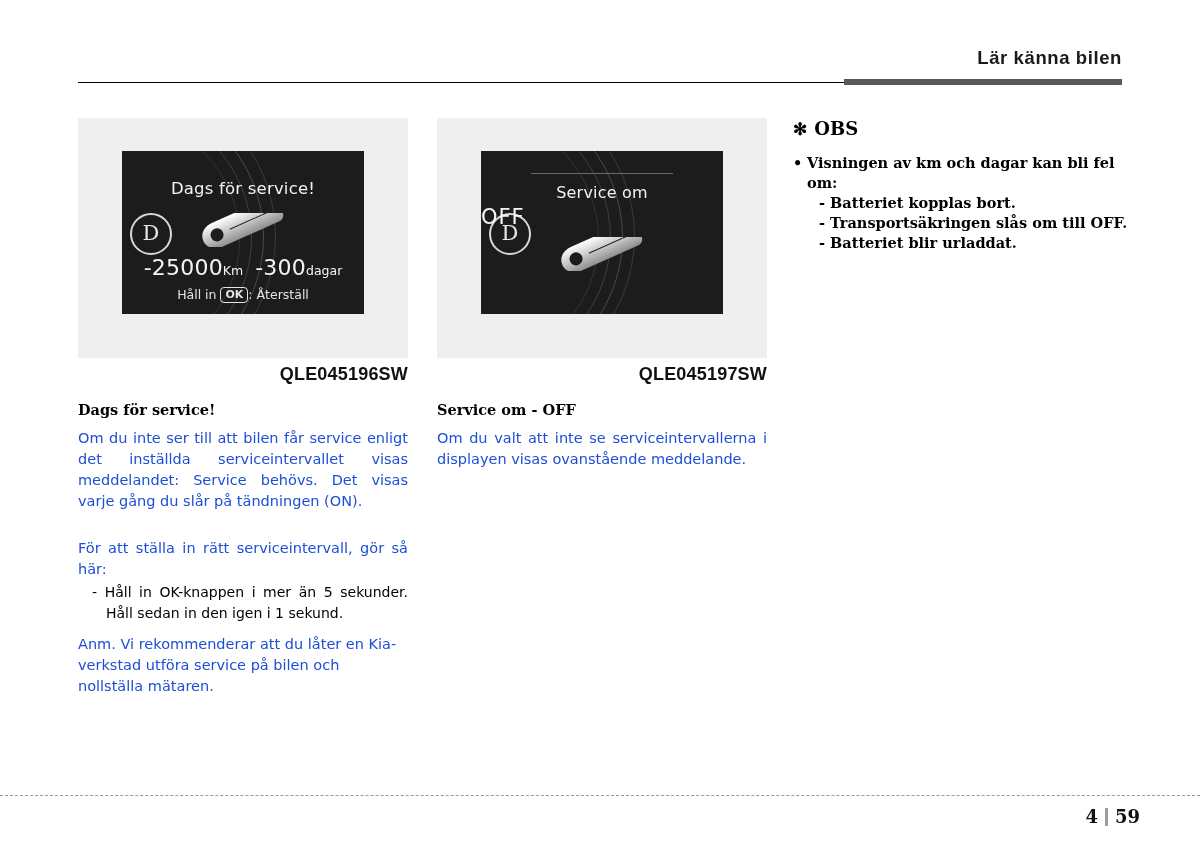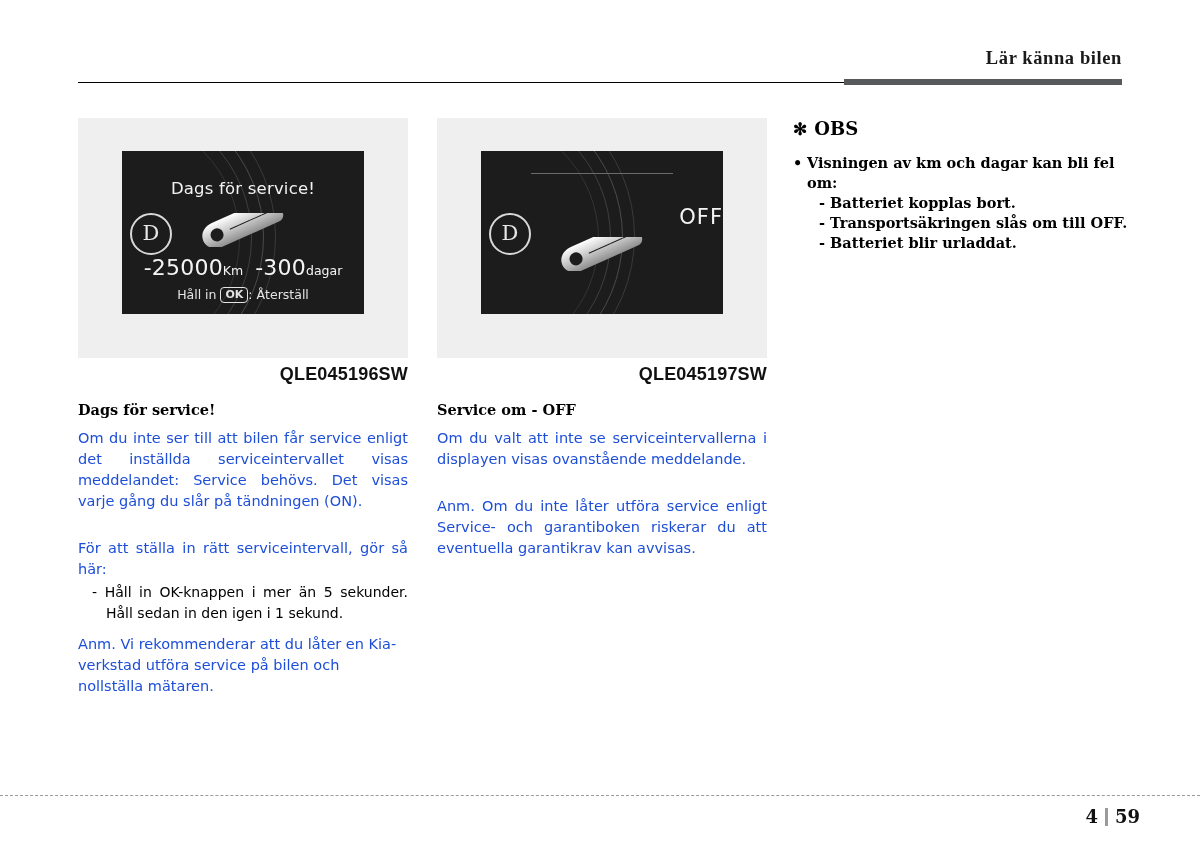--- a/index.html
+++ b/index.html
@@ -22,21 +22,21 @@
     top: 30px;
     left: 0;
     width: 1200px;
     height: 40px;
   }
   .header-title {
     position: absolute;
     right: 78px;
     top: 28px;
     transform: translateY(-50%);
-    font-family: Liberation Serif, serif;
+    font-family: Liberation Sans, sans-serif;
     font-weight: bold;
     font-size: 18.5px;
     letter-spacing: 0.6px;
     color: #1a1a1a;
   }
   .header-rule {
     position: absolute;
     left: 78px;
     right: 78px;
     top: 52px;
@@ -168,21 +168,21 @@
     right: 50px;
     top: 22px;
     height: 1px;
     background: #6a6a6a;
   }
   .fig2 .scr-title { top: 32px; font-size: 16px; }
   .fig2 .scr-sub {
     position: absolute;
     top: 54px;
     width: 100%;
-    text-align: right;
+    text-align: left;
     color: #f4f4f4;
     font-size: 21px;
     letter-spacing: 1px;
   }
 
   .fig-code {
     margin-top: 6px;
     text-align: right;
     font-family: "Liberation Sans", sans-serif;
     font-weight: bold;
@@ -336,20 +336,21 @@
     <div class="screen">
       <div class="screen-inner">
         <div class="arc a1"></div>
         <div class="arc a2"></div>
         <div class="arc a3"></div>
         <div class="arc a4"></div>
 
         <div class="sep"></div>
         <div class="d-badge">D</div>
 
+        <div class="scr-title">Service om</div>
         <div class="scr-sub">OFF</div>
 
         <span class="wrench">
           <svg width="86" height="34" viewBox="0 0 86 34" xmlns="http://www.w3.org/2000/svg">
             <defs>
               <linearGradient id="wg2" x1="0" y1="0" x2="0" y2="1">
                 <stop offset="0%" stop-color="#ffffff"></stop>
                 <stop offset="50%" stop-color="#c9c9c9"></stop>
                 <stop offset="100%" stop-color="#8f8f8f"></stop>
               </linearGradient>
@@ -360,21 +361,20 @@
             </g>
           </svg>
         </span>
       </div>
     </div>
   </div>
   <div class="fig-code">QLE045197SW</div>
 
   <div class="sec-title">Service om - OFF</div>
   <p class="body">Om du valt att inte se serviceintervallerna i displayen visas ovanstående meddelande.</p>
-  <p class="body gap-top">Anm. Om du inte låter utföra service enligt Service- och garantiboken riskerar du att eventuella garantikrav kan avvisas.</p>
 </div>
 
 <div class="col col-3">
   <div class="note-head">
     <span class="asterisk">✻</span>
     <span>OBS</span>
   </div>
 
   <div class="note-bullet">
     <span class="dot">•</span>

